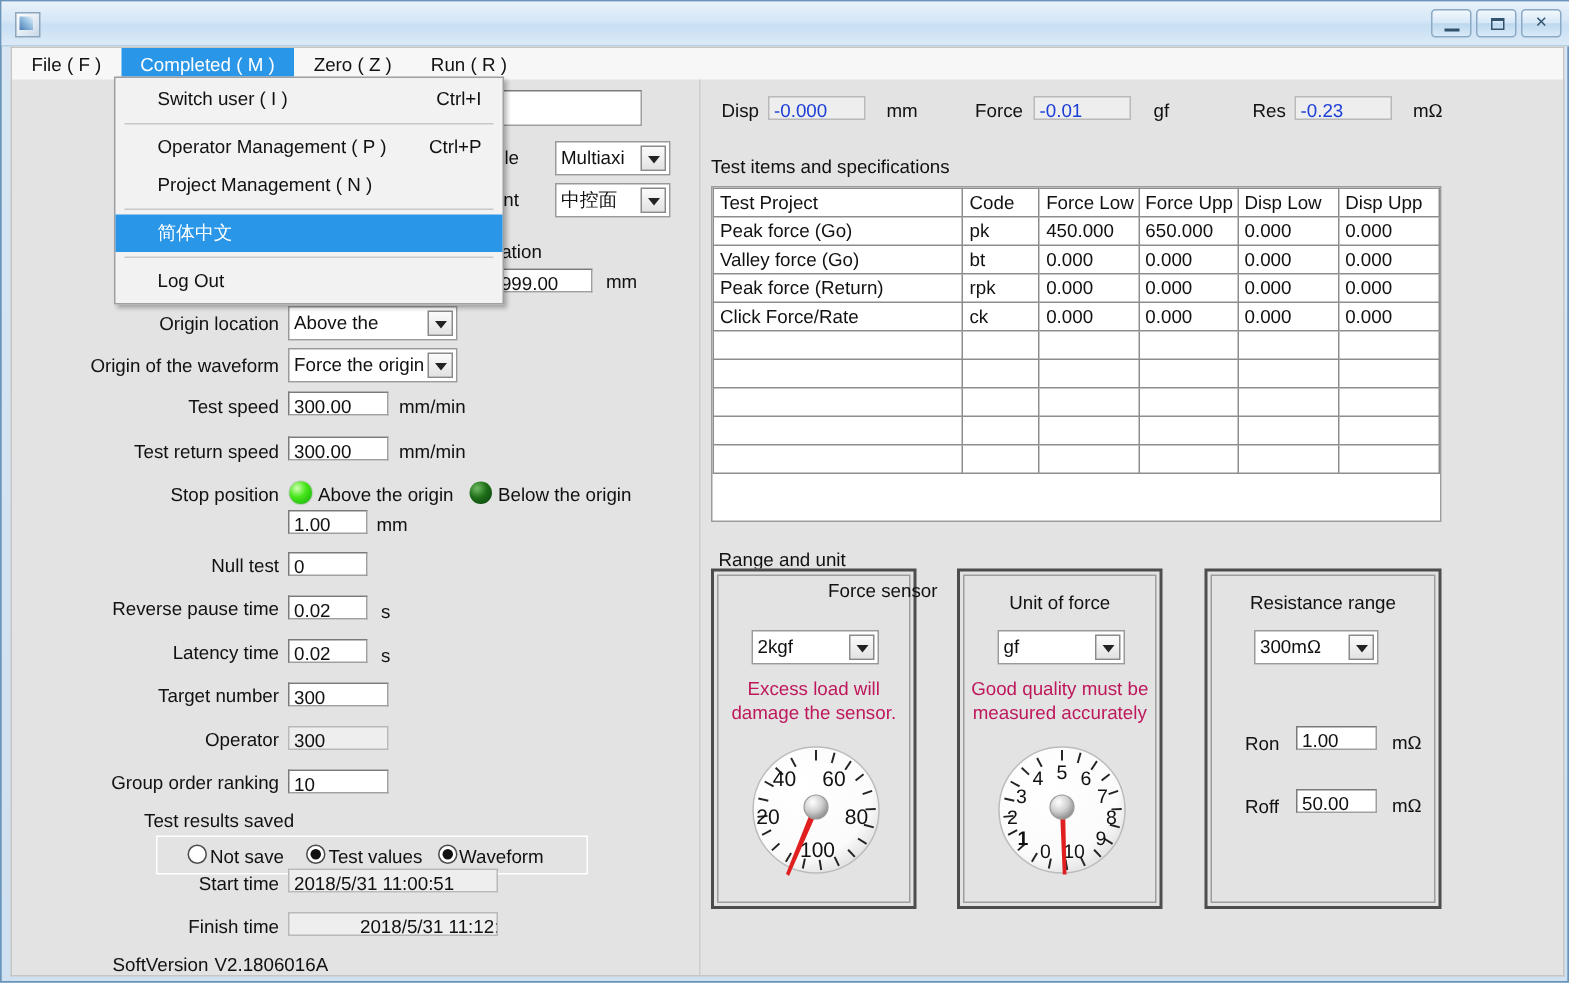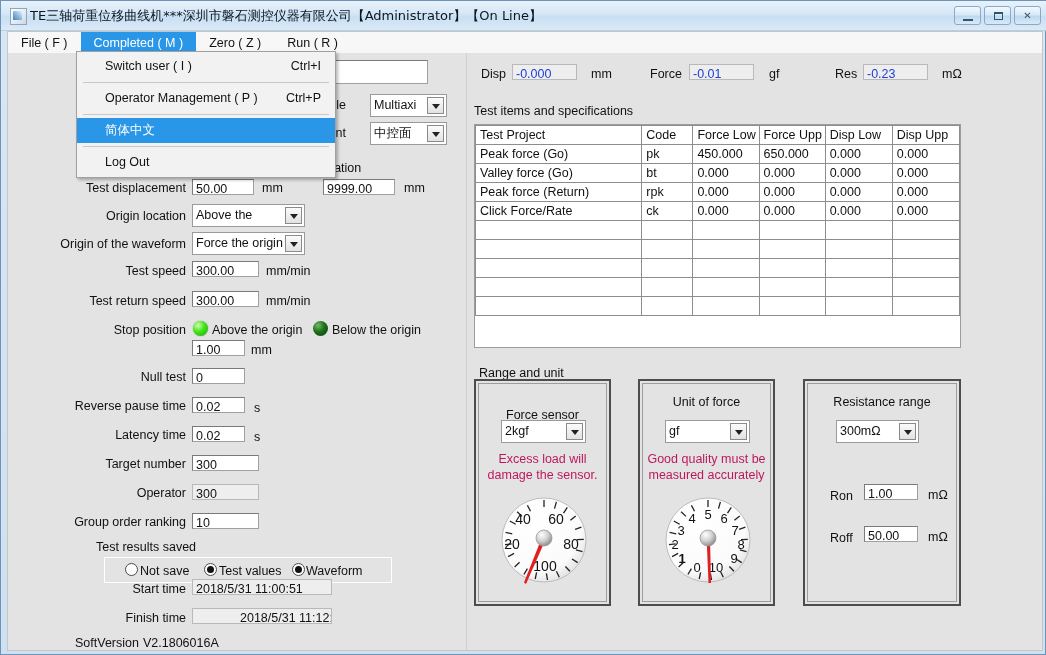--- a/index.html
+++ b/index.html
@@ -139,21 +139,20 @@
   .gaugewrap{position:absolute;}
   .verline{position:absolute;background:#a9a9a9;}
 </style>
 </head>
 <body>
 
 <div class="window">
 
   <div class="titlebar">
     <div class="ticon"></div>
-    <div class="titletext">TE三轴荷重位移曲线机***深圳市磐石测控仪器有限公司【Administrator】【On Line】</div>
     <div class="winbtns">
       <div class="winbtn">
         <span class="minbar"></span>
       </div>
       <div class="winbtn">
         <span class="maxbox"></span>
       </div>
       <div class="winbtn">
         <span class="g">✕</span>
       </div>
@@ -367,21 +366,21 @@
               <td></td>
             </tr>
         </tbody>
       </table>
     </div>
 
     <div class="grouplabel" style="left:468px;top:313px;">Range and unit</div>
 
     <div class="panel" style="left:466px;top:326px;width:137px;height:227px;">
       <div class="inner"></div>
-      <div class="ptitle" style="top:27px;">Force sensor</div>
+      <div class="ptitle" style="top:6px;padding-left:46px;">Force sensor</div>
       <div class="combo" style="left:25px;top:39px;width:85px;">
         <span>2kgf</span>
         <span class="arrowbtn"></span>
       </div>
       <div class="warn" style="top:70px;">Excess load will</div>
       <div class="warn" style="top:86px;">damage the sensor.</div>
       <div class="gaugewrap" style="left:18px;top:107px;">
         <svg width="100" height="104" viewBox="0 0 100 104">
           <defs>
             <radialGradient id="fg1" cx="38%" cy="32%" r="78%">
@@ -514,20 +513,24 @@
   <div class="dropdown">
     <div class="ditem">
       <span>Switch user ( I )</span>
       <span class="acc">Ctrl+I</span>
     </div>
     <div class="dsep"></div>
     <div class="ditem">
       <span>Operator Management ( P )</span>
       <span class="acc">Ctrl+P</span>
     </div>
+    <div class="ditem">
+      <span>Project Management ( N )</span>
+      <span class="acc"></span>
+    </div>
     <div class="dsep"></div>
     <div class="ditem sel">
       <span>简体中文</span>
       <span class="acc"></span>
     </div>
     <div class="dsep"></div>
     <div class="ditem">
       <span>Log Out</span>
       <span class="acc"></span>
     </div>

